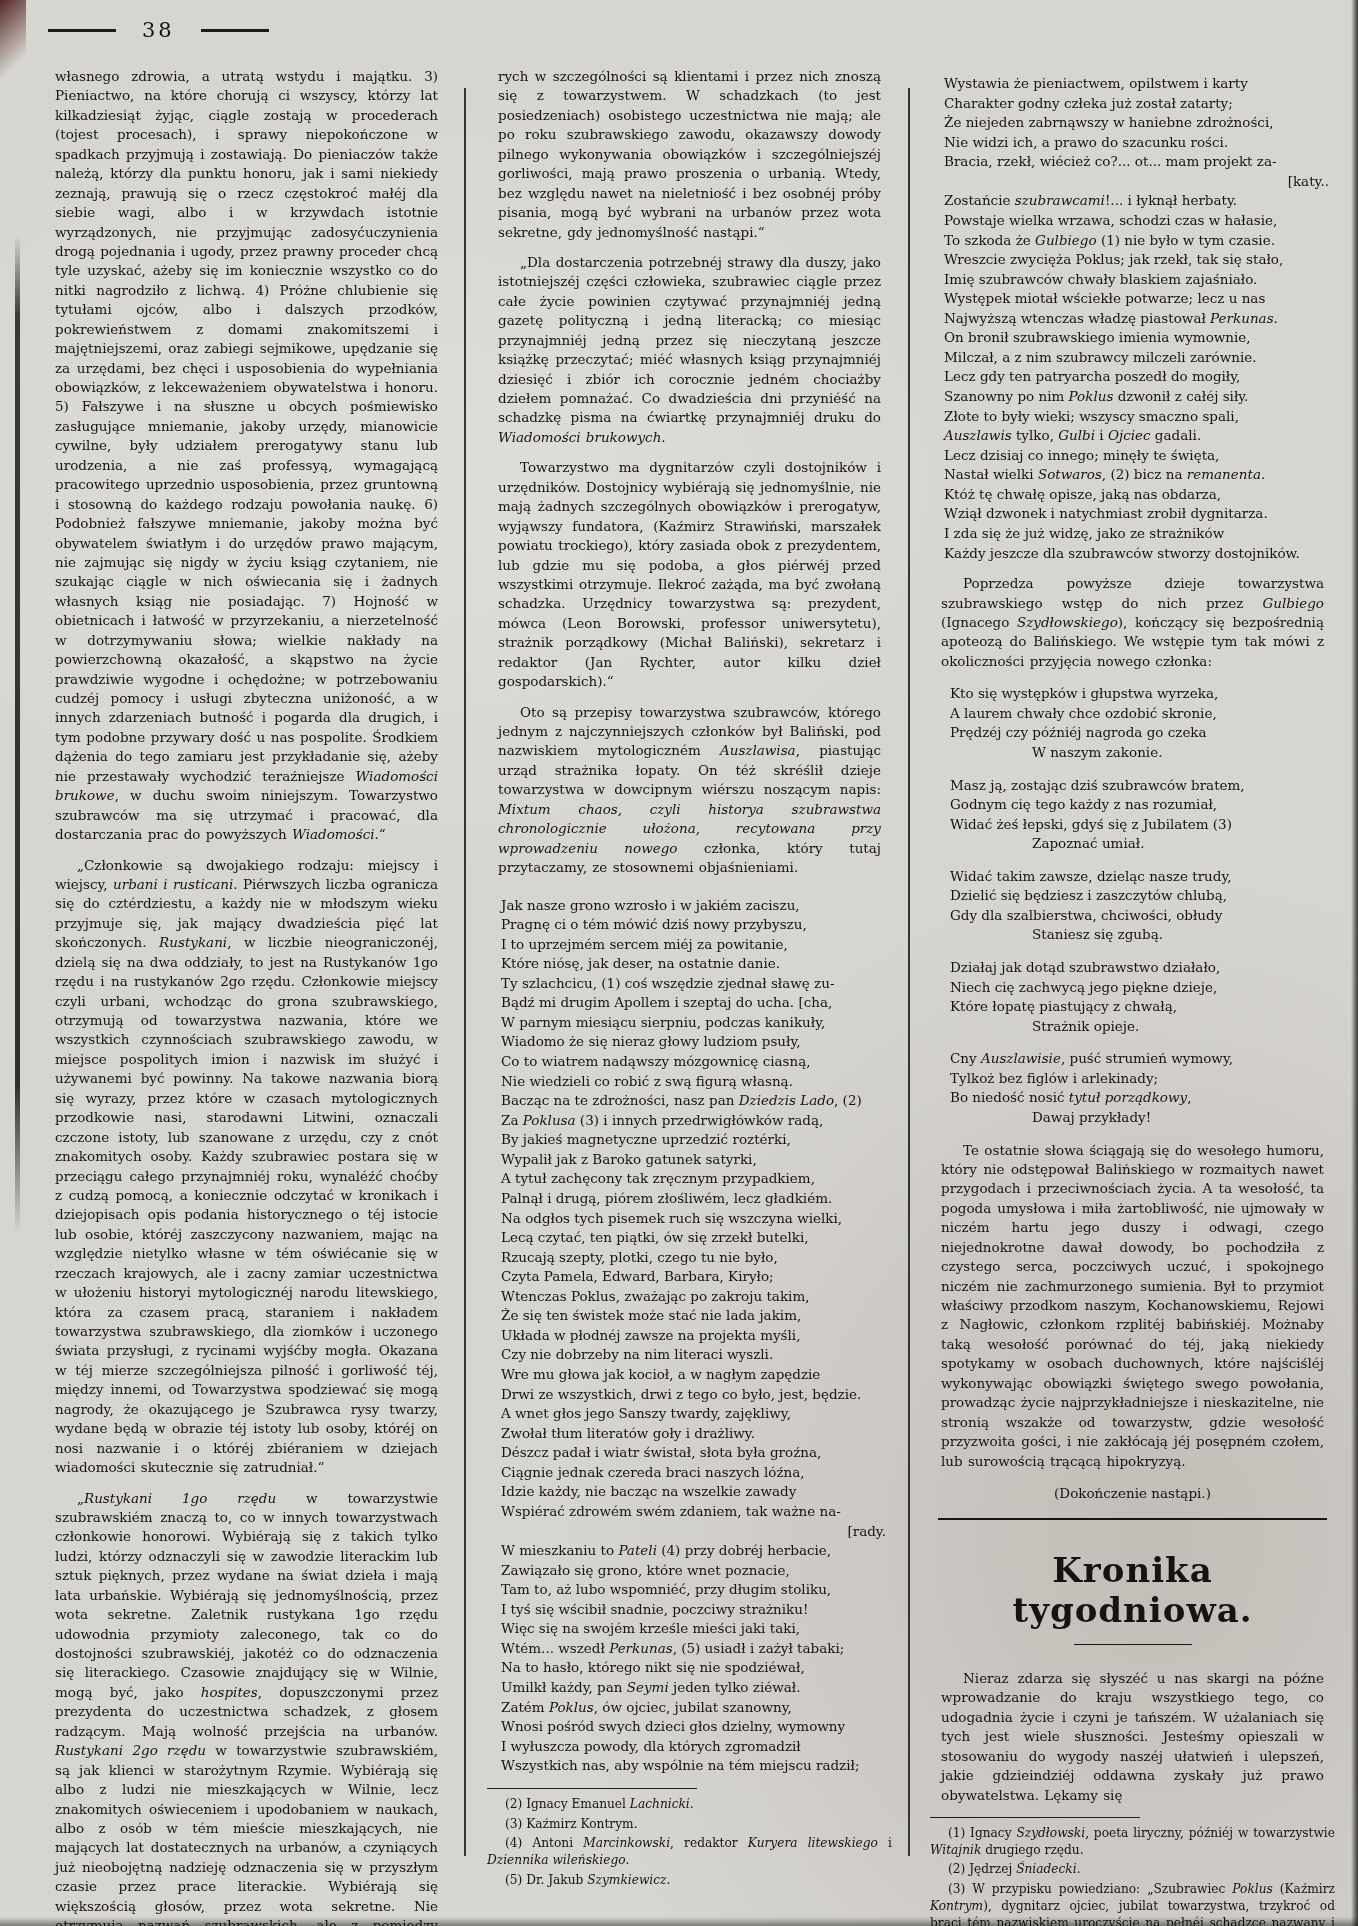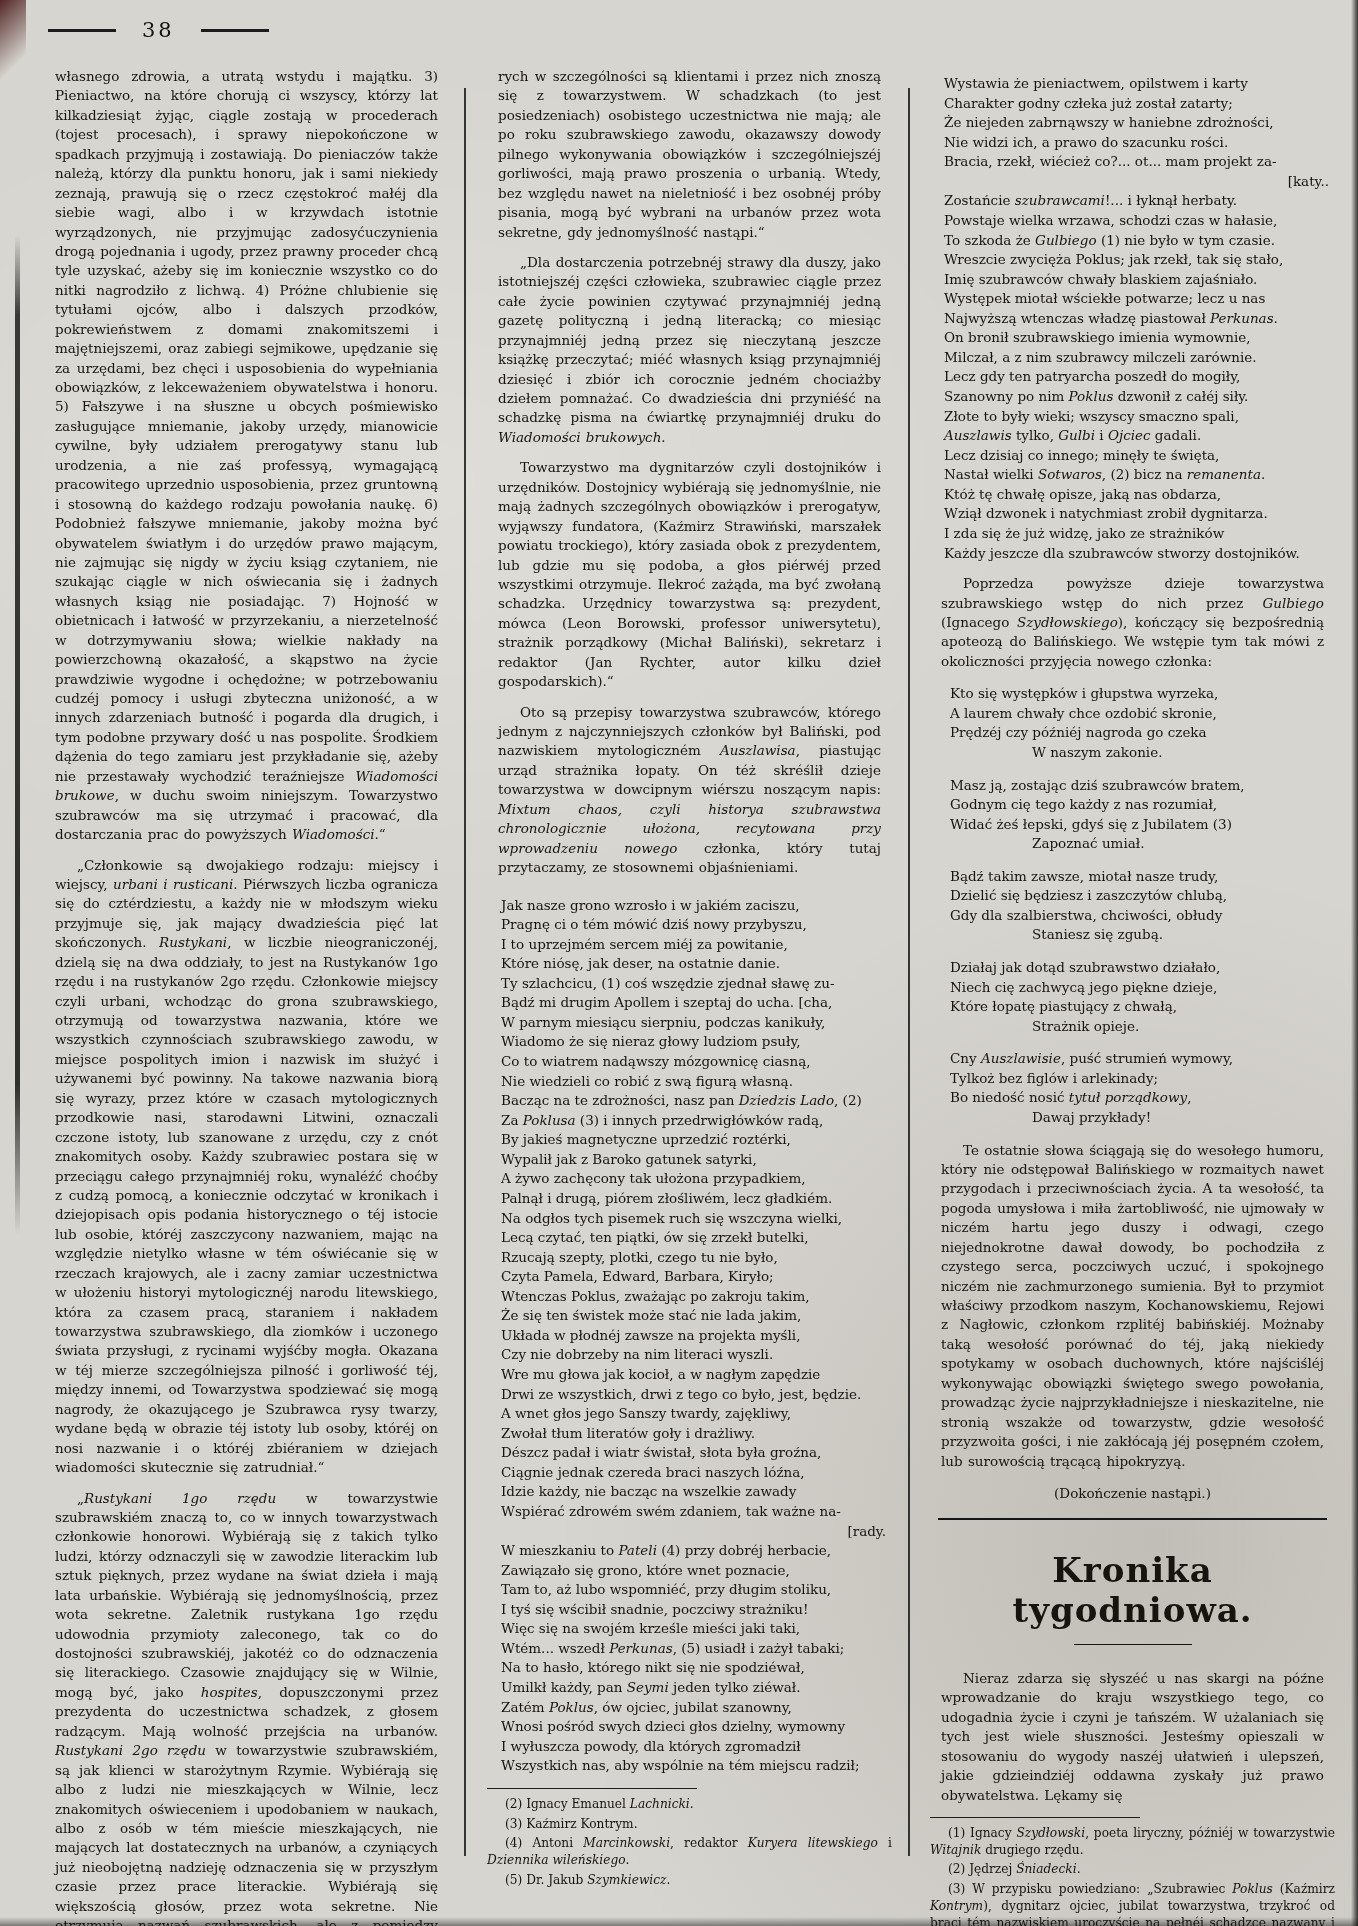--- a/index.html
+++ b/index.html
@@ -78,21 +78,21 @@
           <div class="vline">Ty szlachcicu, (1) coś wszędzie zjednał sławę zu-</div>
           <div class="vline">Bądź mi drugim Apollem i szeptaj do ucha.  [cha,</div>
           <div class="vline">W parnym miesiącu sierpniu, podczas kanikuły,</div>
           <div class="vline">Wiadomo że się nieraz głowy ludziom psuły,</div>
           <div class="vline">Co to wiatrem nadąwszy mózgownicę ciasną,</div>
           <div class="vline">Nie wiedzieli co robić z swą figurą własną.</div>
           <div class="vline">Bacząc na te zdrożności, nasz pan <i>Dziedzis Lado</i>, (2)</div>
           <div class="vline">Za <i>Poklusa</i> (3) i innych przedrwigłówków radą,</div>
           <div class="vline">By jakieś magnetyczne uprzedzić roztérki,</div>
           <div class="vline">Wypalił jak z Baroko gatunek satyrki,</div>
-          <div class="vline">A żywo zachęcony tak ułożona przypadkiem,</div>
+          <div class="vline">A tytuł zachęcony tak zręcznym przypadkiem,</div>
           <div class="vline">Palnął i drugą, piórem złośliwém, lecz gładkiém.</div>
           <div class="vline">Na odgłos tych pisemek ruch się wszczyna wielki,</div>
           <div class="vline">Lecą czytać, ten piątki, ów się zrzekł butelki,</div>
           <div class="vline">Rzucają szepty, plotki, czego tu nie było,</div>
           <div class="vline">Czyta Pamela, Edward, Barbara, Kiryło;</div>
           <div class="vline">Wtenczas Poklus, zważając po zakroju takim,</div>
           <div class="vline">Że się ten świstek może stać nie lada jakim,</div>
           <div class="vline">Układa w płodnéj zawsze na projekta myśli,</div>
           <div class="vline">Czy nie dobrzeby na nim literaci wyszli.</div>
           <div class="vline">Wre mu głowa jak kocioł, a w nagłym zapędzie</div>
@@ -158,21 +158,21 @@
           <div class="vline">Prędzéj czy późniéj nagroda go czeka</div>
           <div class="vline vin">W naszym zakonie.</div>
         </div>
         <div class="stanza">
           <div class="vline">Masz ją, zostając dziś szubrawców bratem,</div>
           <div class="vline">Godnym cię tego każdy z nas rozumiał,</div>
           <div class="vline">Widać żeś łepski, gdyś się z Jubilatem (3)</div>
           <div class="vline vin">Zapoznać umiał.</div>
         </div>
         <div class="stanza">
-          <div class="vline">Bądź takim zawsze, miotał nasze trudy,</div>
+          <div class="vline">Widać takim zawsze, dzieląc nasze trudy,</div>
           <div class="vline">Dzielić się będziesz i zaszczytów chlubą,</div>
           <div class="vline">Gdy dla szalbierstwa, chciwości, obłudy</div>
           <div class="vline vin">Staniesz się zgubą.</div>
         </div>
         <div class="stanza">
           <div class="vline">Działaj jak dotąd szubrawstwo działało,</div>
           <div class="vline">Niech cię zachwycą jego piękne dzieje,</div>
           <div class="vline">Które łopatę piastujący z chwałą,</div>
           <div class="vline vin">Strażnik opieje.</div>
         </div>

